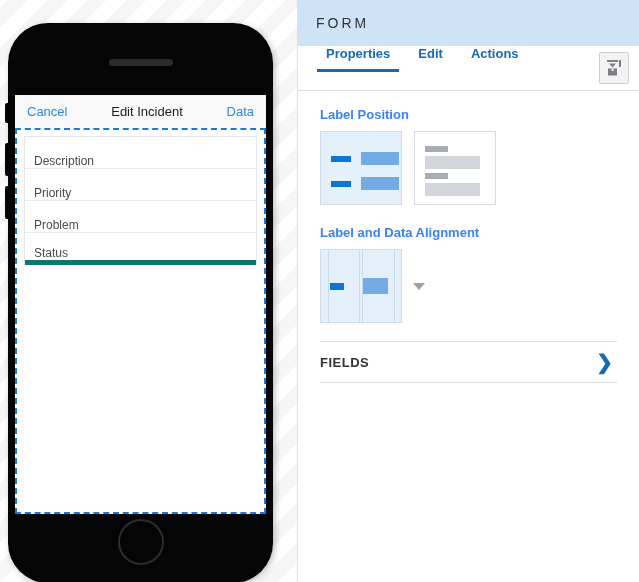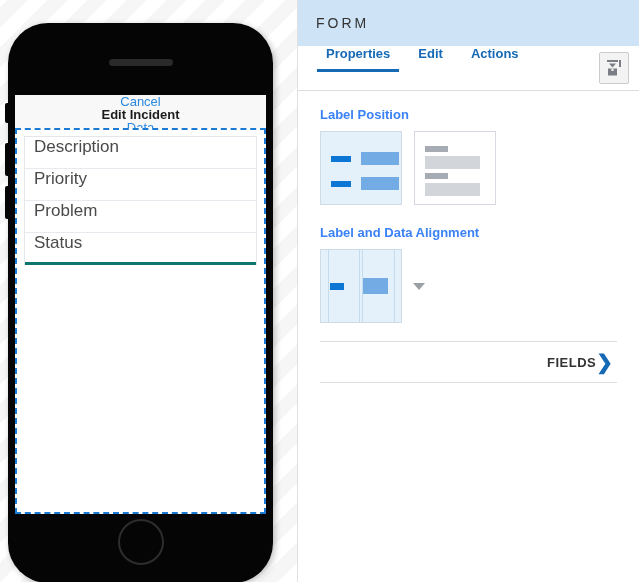--- a/index.html
+++ b/index.html
@@ -110,61 +110,60 @@
     overflow: hidden;
   }
   .status-bar {
     height: 33px;
     background: #f8f8f8;
     display: flex;
     align-items: center;
     justify-content: space-between;
     padding: 0 12px;
     box-sizing: border-box;
-    flex-direction: column;
   }
   .nav-cancel, .nav-save {
     color: #2b8ae0;
     font-size: 13px;
     line-height: 1;
   }
   .nav-title {
     color: #1b1b1b;
     font-size: 13px;
-    font-weight: bold;
+    font-weight: normal;
     line-height: 1;
   }
 
   .form-region {
     position: relative;
     height: 386px;
     border: 2px dashed #1a7ad4;
     border-top: 2px dashed #1a7ad4;
     box-sizing: border-box;
     background: #ffffff;
     padding: 6px 7px 0 7px;
   }
   .field-list {
     border: 1px solid #e3e7eb;
     border-bottom: none;
     background: #ffffff;
   }
   .field-row {
     height: 32px;
     display: flex;
-    align-items: flex-start;
+    align-items: flex-end;
     padding-left: 9px;
-    font-size: 17px;
+    font-size: 12px;
     color: #4a4a4a;
     border-bottom: 1px solid #e6eaee;
     box-sizing: border-box;
     position: relative;
   }
   .field-row:last-child {
-    border-bottom: 3px solid #0f766e;
+    border-bottom: 5px solid #0f766e;
   }
 
   
   .panel {
     position: absolute;
     left: 297px;
     top: 0;
     width: 342px;
     height: 582px;
     background: #ffffff;
@@ -335,21 +334,21 @@
     cursor: pointer;
   }
 
   .fields-row {
     margin-top: 12px;
     border-top: 1px solid #dddddd;
     border-bottom: 1px solid #dddddd;
     height: 40px;
     display: flex;
     align-items: center;
-    justify-content: flex-end;
+    justify-content: space-between;
     cursor: pointer;
     padding-right: 4px;
   }
   .fields-label {
     font-size: 13px;
     font-weight: bold;
     color: #333333;
     letter-spacing: 0.5px;
   }
   .chev {

